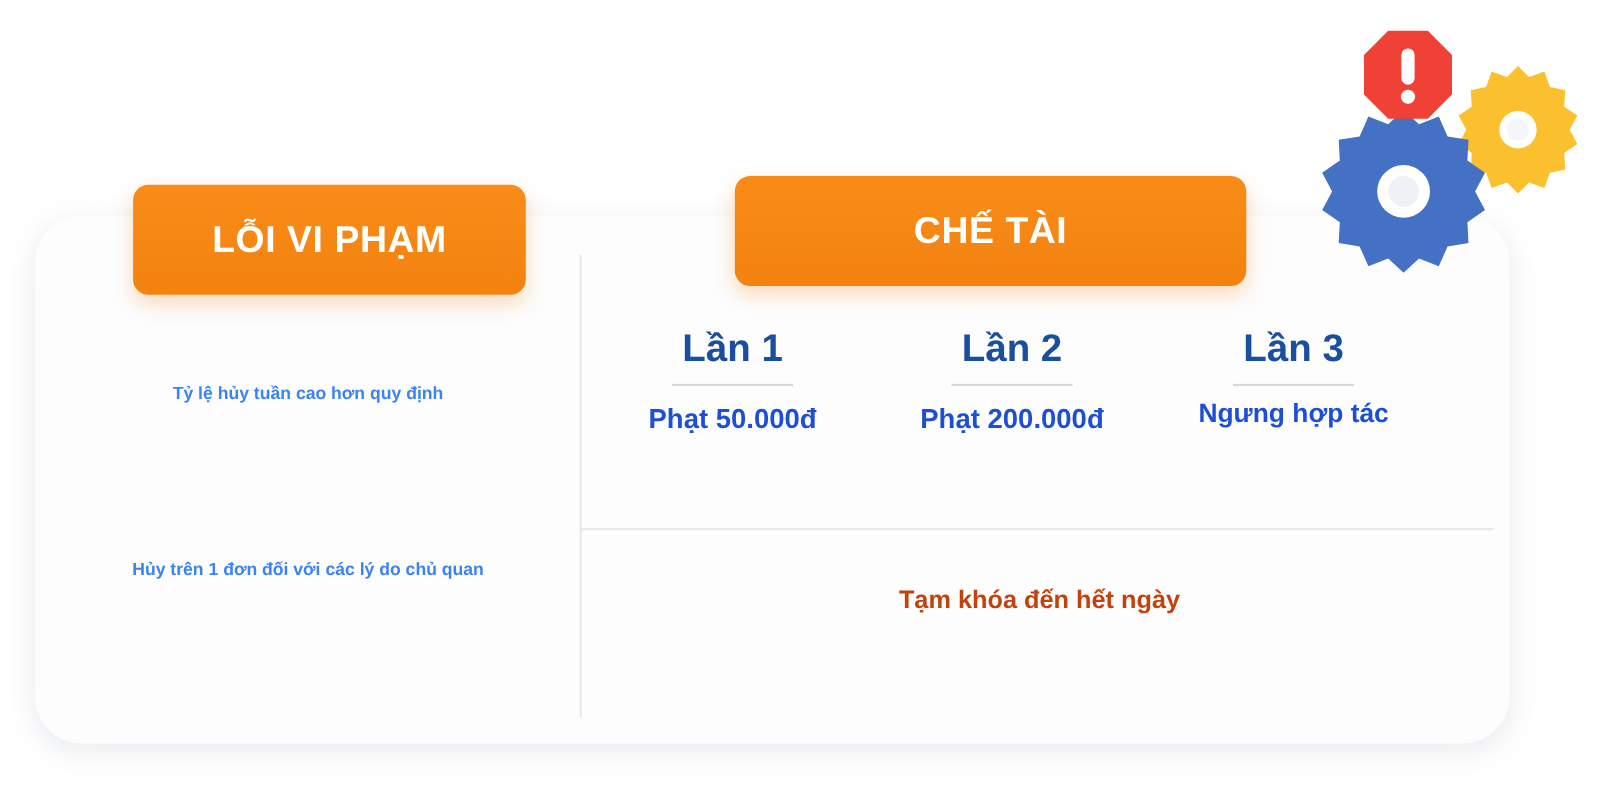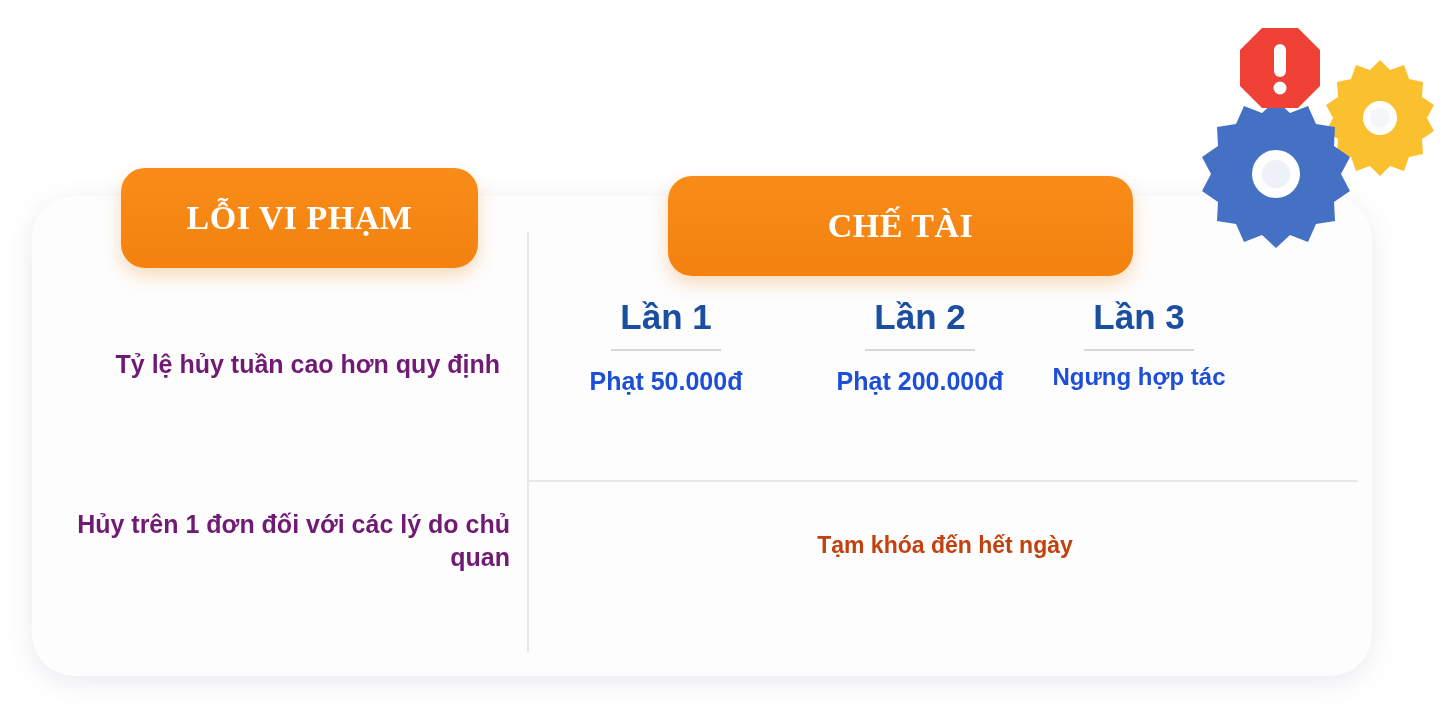--- a/index.html
+++ b/index.html
@@ -44,73 +44,72 @@
     width: 830px;
     height: 2px;
     background: #e8e8ea;
   }
 
   
   .pill {
     position: absolute;
     background: #f5871f;
     background: linear-gradient(180deg, #f98c18 0%, #f3820f 100%);
-    border-radius: 24px;
+    border-radius: 14px;
     box-shadow: 0 8px 18px rgba(240, 130, 20, 0.28);
     display: flex;
     align-items: center;
     justify-content: center;
     color: #ffffff;
     font-weight: 700;
     letter-spacing: 0.5px;
-    font-family: Liberation Serif, serif;
   }
   #pill-loi {
     left: 121px;
     top: 168px;
     width: 357px;
     height: 100px;
     font-size: 34px;
   }
   #pill-che {
     left: 668px;
-    top: 176px;
+    top: 160px;
     width: 465px;
     height: 100px;
     font-size: 34px;
   }
 
   
   .left-cell {
     position: absolute;
-    color: #701a75;
-    font-weight: 700;
-    font-size: 25px;
+    color: #3b82f6;
+    font-weight: 700;
+    font-size: 16px;
     line-height: 1.32;
-    text-align: right;
+    text-align: center;
   }
   #left-cell-1 {
     left: 60px;
     top: 348px;
     width: 440px;
   }
   #left-cell-2 {
     left: 50px;
     top: 508px;
     width: 460px;
   }
 
   
   .lan-col {
     position: absolute;
     text-align: center;
   }
   #lan-col-1 { left: 558px; top: 296px; width: 216px; }
   #lan-col-2 { left: 812px; top: 296px; width: 216px; text-align: center; }
-  #lan-col-3 { left: 1028px; top: 296px; width: 222px; }
+  #lan-col-3 { left: 1065px; top: 296px; width: 222px; }
 
   .lan-title {
     color: #1a4fa0;
     font-weight: 700;
     font-size: 35px;
     line-height: 1.2;
   }
   .lan-rule {
     margin: 11px auto 0 auto;
     width: 110px;

